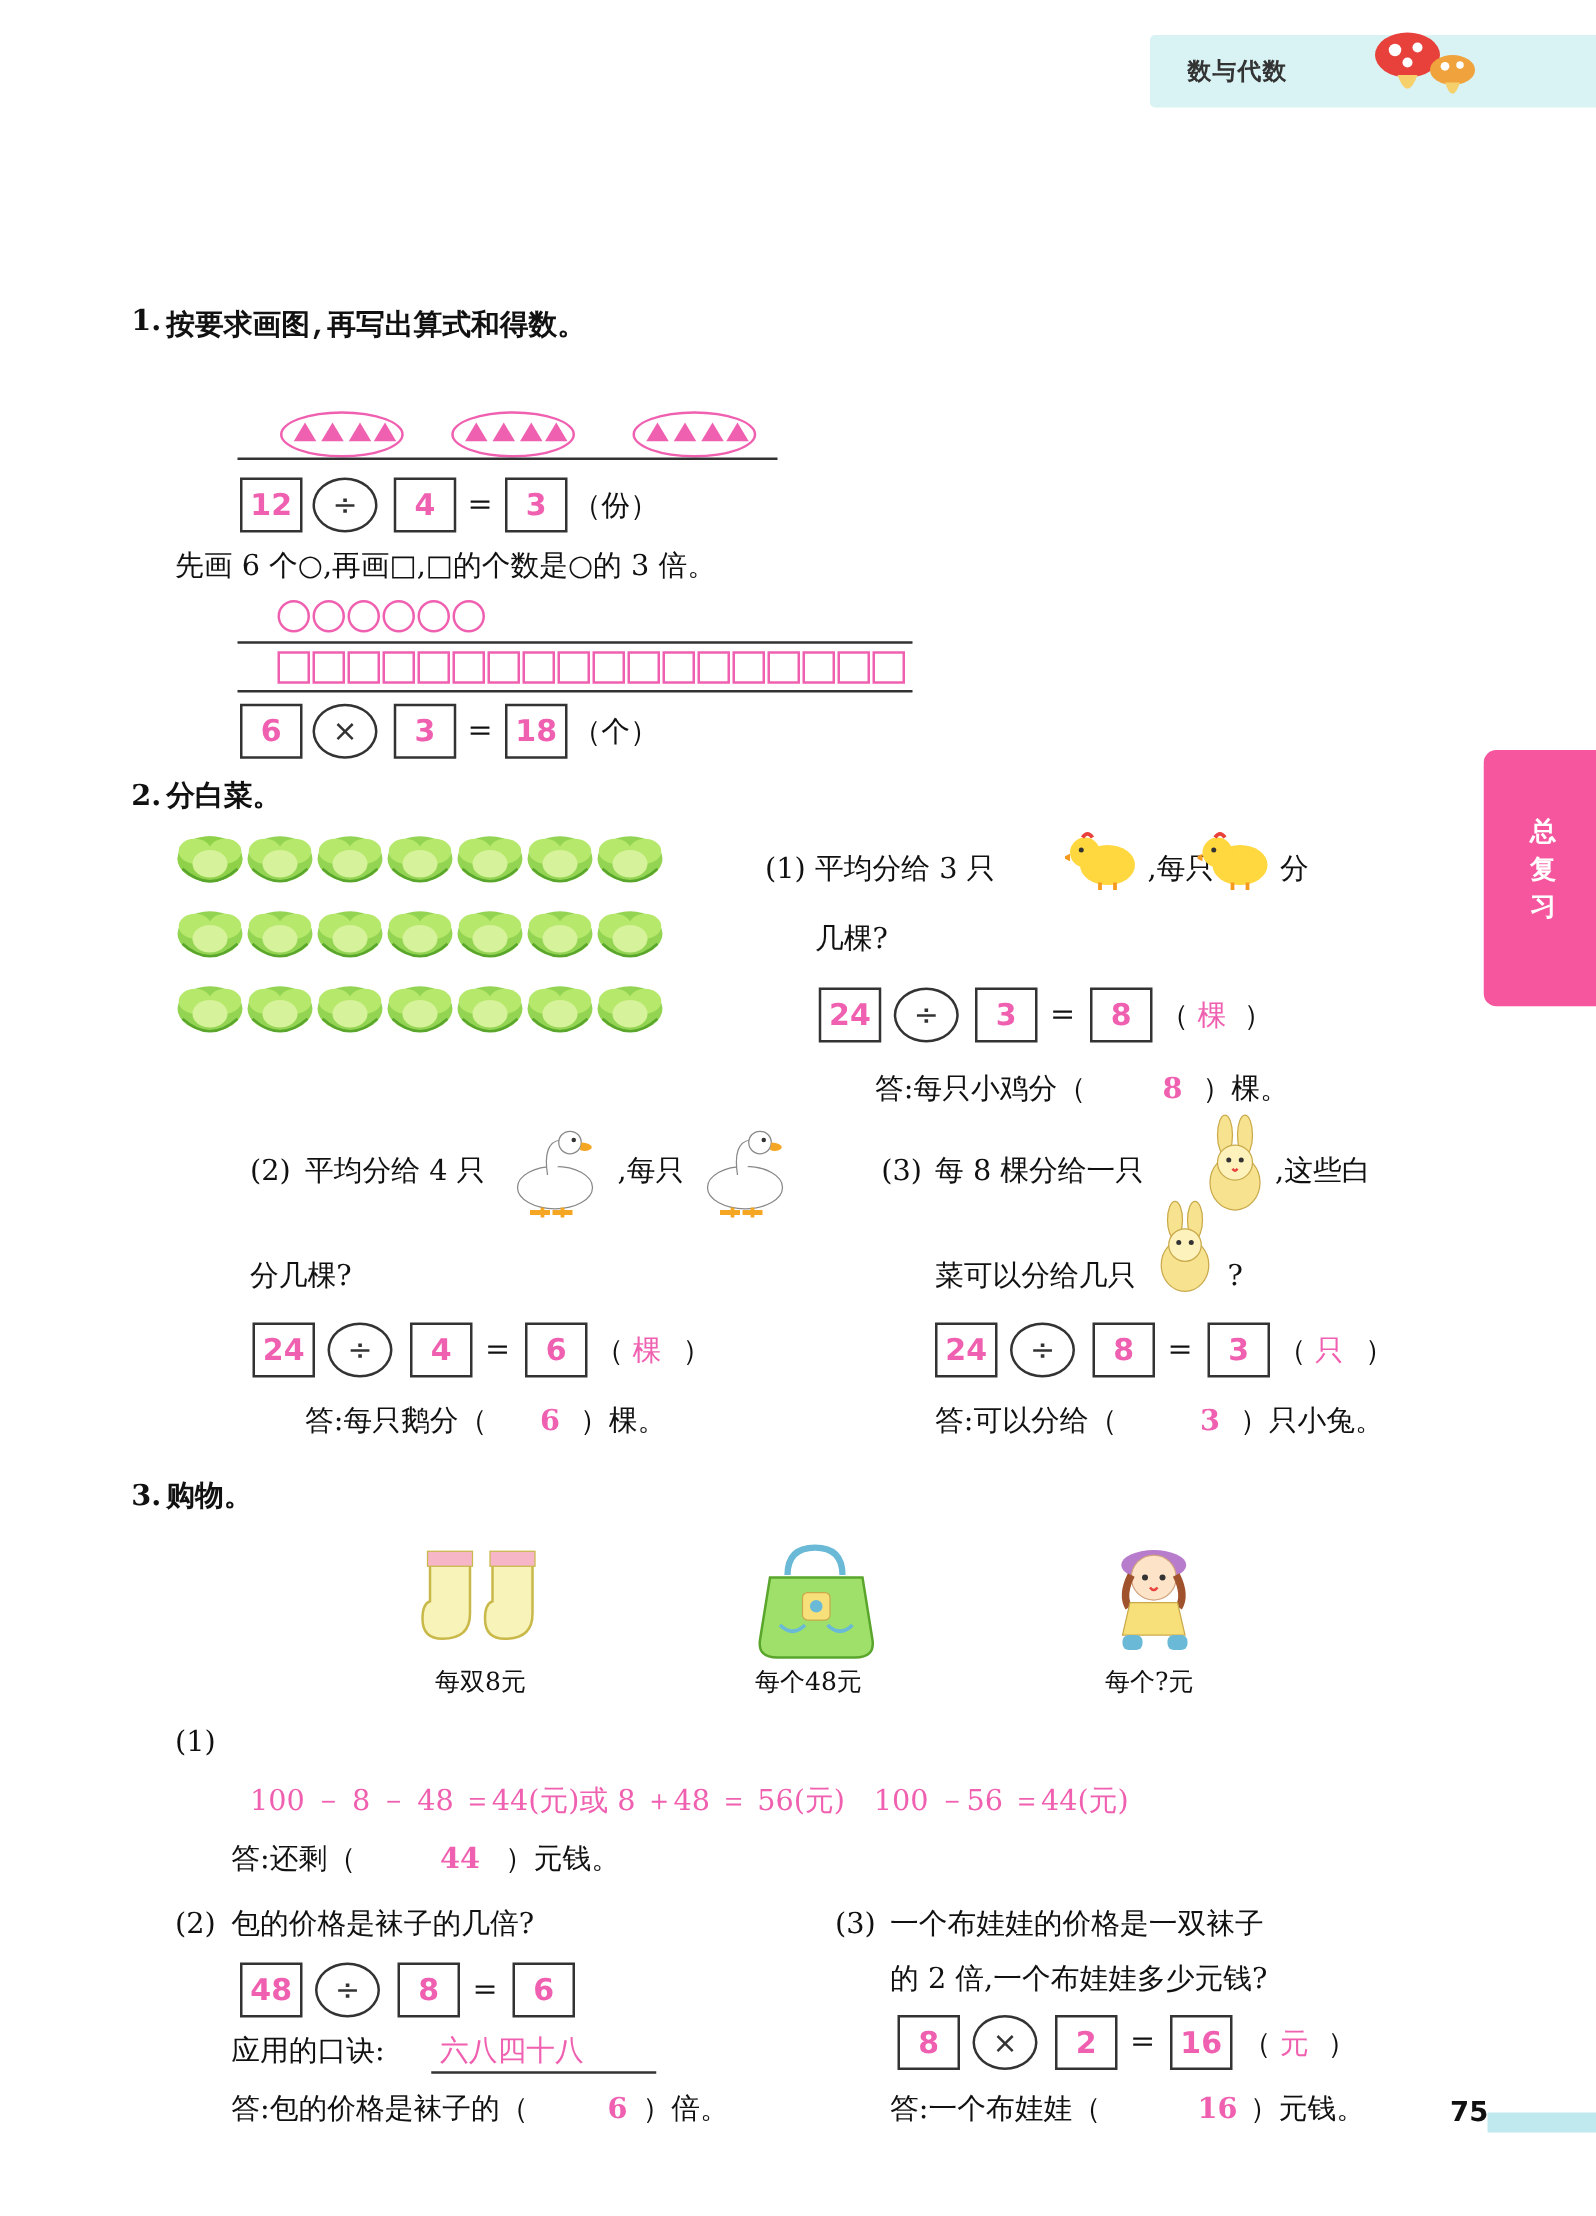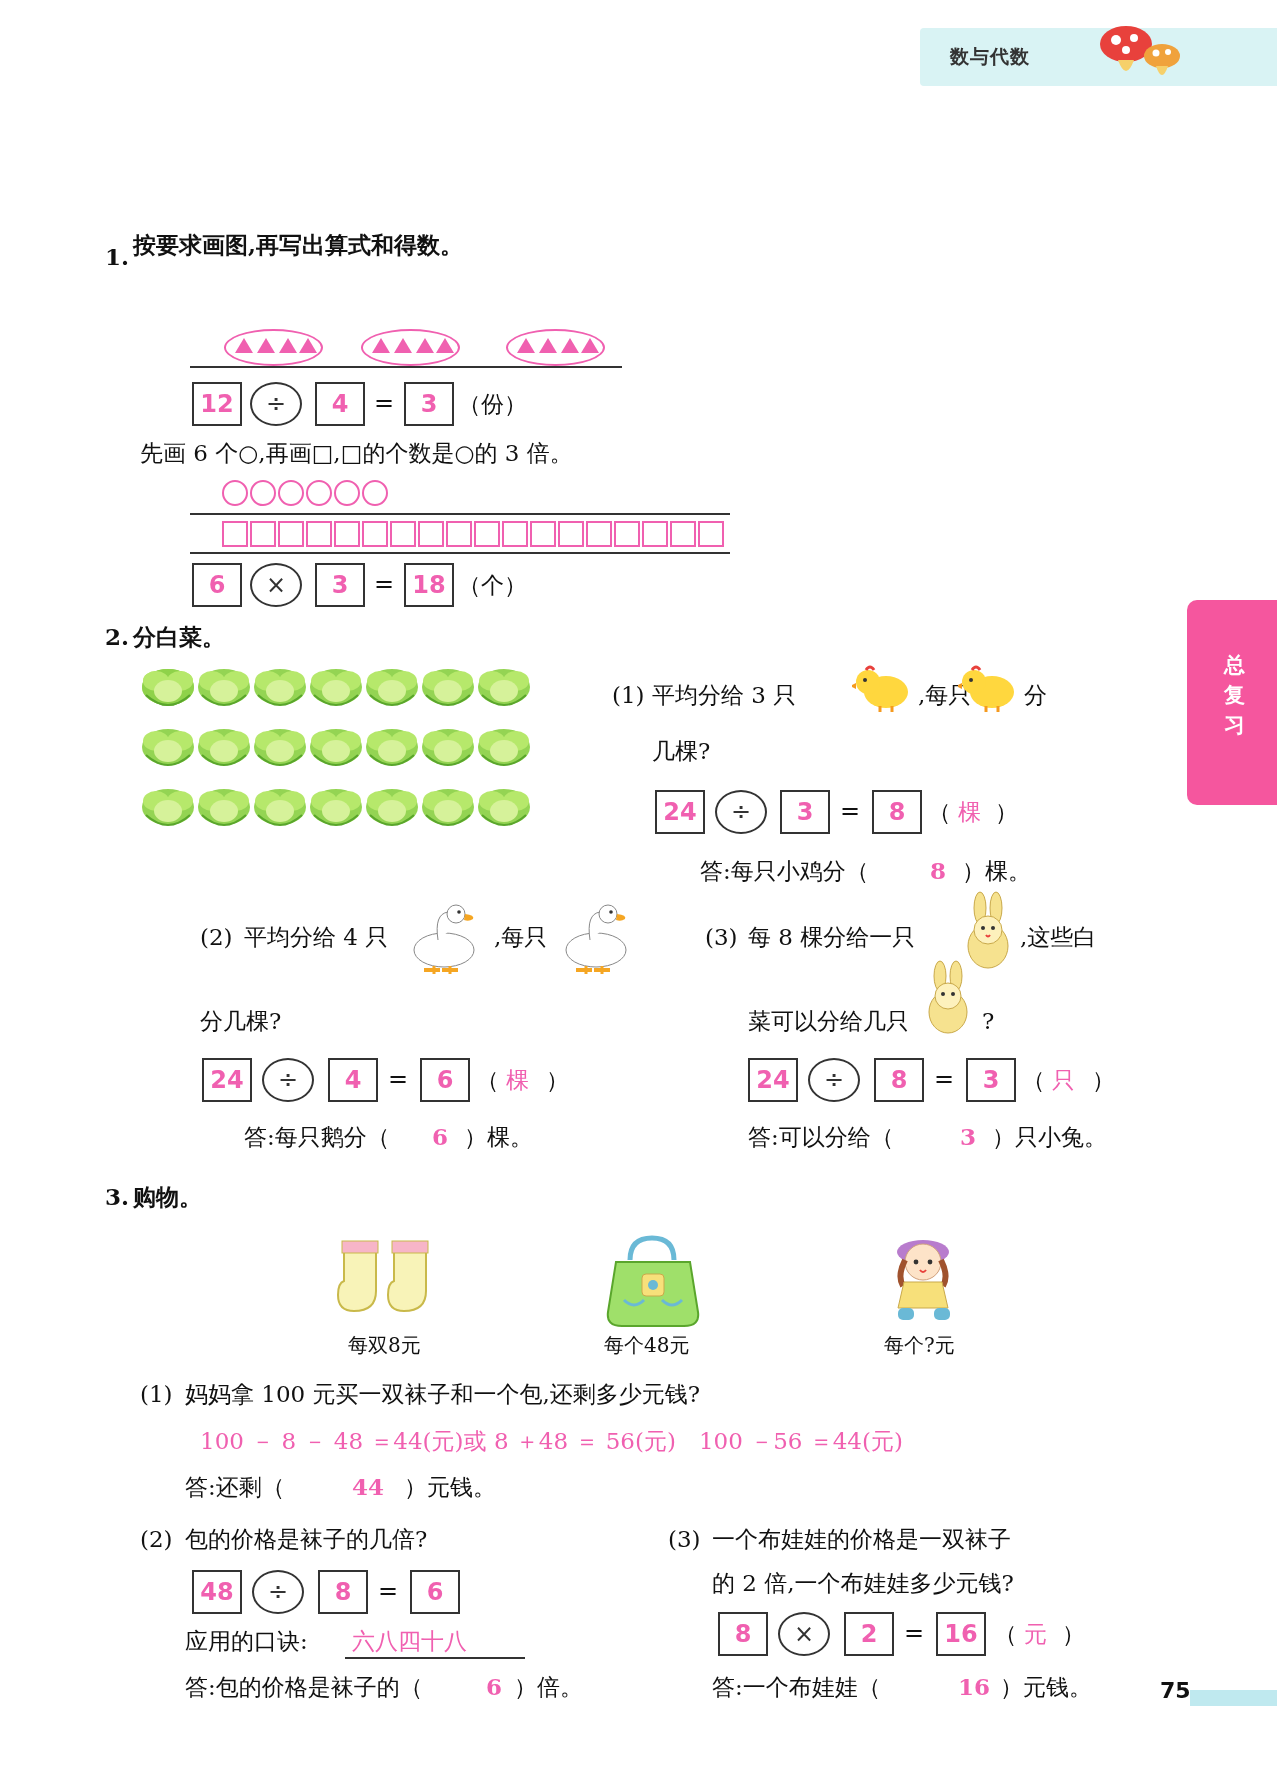--- a/index.html
+++ b/index.html
@@ -114,21 +114,21 @@
       <circle cx="78" cy="30" r="3" fill="#fff"></circle>
     <path d="M66 44 q6 18 12 0z" fill="#f6d06a"></path>
   </svg>
 
   <div class="side-tab">
     <span>总复习</span>
   </div>
 
 
   <div class="t bold" style="left:105px;top:240px;">1.</div>
-  <div class="t bold" style="left:133px;top:228px;">按要求画图,再写出算式和得数。</div>
+  <div class="t bold" style="left:133px;top:244px;font-family:Liberation Mono, monospace;">按要求画图,再写出算式和得数。</div>
 
 
   <div class="ellipse" style="left:224px;top:329px;width:95px;height:33px;"></div>
   <div class="tri" style="left:235px;top:338px;"></div>
   <div class="tri" style="left:257px;top:338px;"></div>
   <div class="tri" style="left:279px;top:338px;"></div>
   <div class="tri" style="left:299px;top:338px;"></div>
 
   <div class="ellipse" style="left:361px;top:329px;width:95px;height:33px;"></div>
   <div class="tri" style="left:372px;top:338px;"></div>
@@ -359,21 +359,20 @@
     <circle cx="48" cy="34" r="2.4" fill="#333"></circle>
       <circle cx="62" cy="34" r="2.4" fill="#333"></circle>
     <path d="M52 42 q3 4 6 0" stroke="#e8413c" stroke-width="2" fill="none"></path>
     <path d="M36 54 h38 l6 26 h-50z" fill="#f7e07a" stroke="#c9a94a"></path>
     <rect x="30" y="80" width="16" height="12" rx="5" fill="#6ab9d6"></rect>
     <rect x="66" y="80" width="16" height="12" rx="5" fill="#6ab9d6"></rect>
   </svg>
   <div class="t small" style="left:884px;top:1330px;">每个?元</div>
 
   <div class="t" style="left:140px;top:1377px;">(1)</div>
-  <div class="t" style="left:185px;top:1377px;">妈妈拿 100 元买一双袜子和一个包,还剩多少元钱?</div>
   <div class="t pink" style="left:200px;top:1424px;">100 － 8 － 48 ＝44(元)或 8 ＋48 ＝ 56(元)　100 －56 ＝44(元)</div>
   <div class="t" style="left:185px;top:1470px;">答:还剩（</div>
   <div class="t pink bold" style="left:352px;top:1470px;">44</div>
   <div class="t" style="left:404px;top:1470px;">）元钱。</div>
 
   <div class="t" style="left:140px;top:1522px;">(2)</div>
   <div class="t" style="left:185px;top:1522px;">包的价格是袜子的几倍?</div>
 
   <div class="numbox" style="left:192px;top:1570px;">48</div>
   <div class="opbox" style="left:252px;top:1570px;">÷</div>

